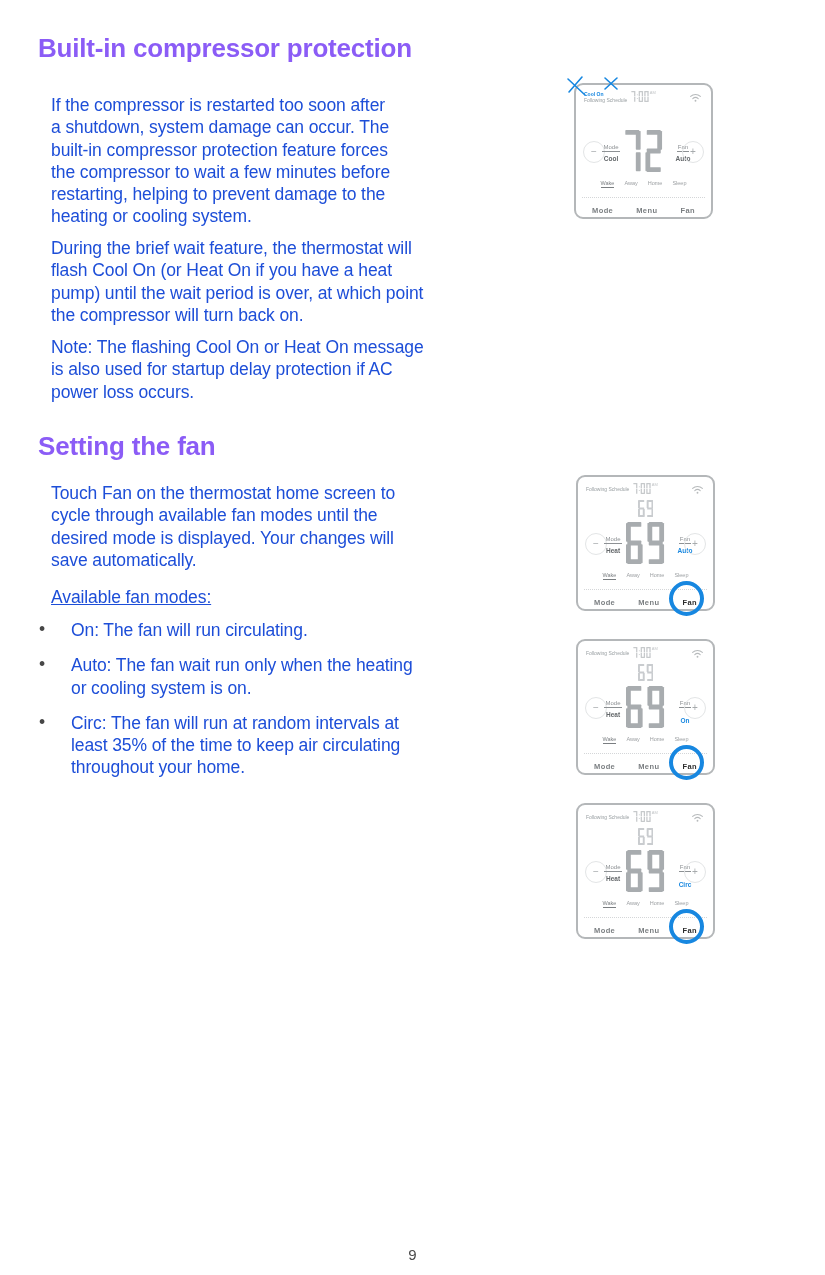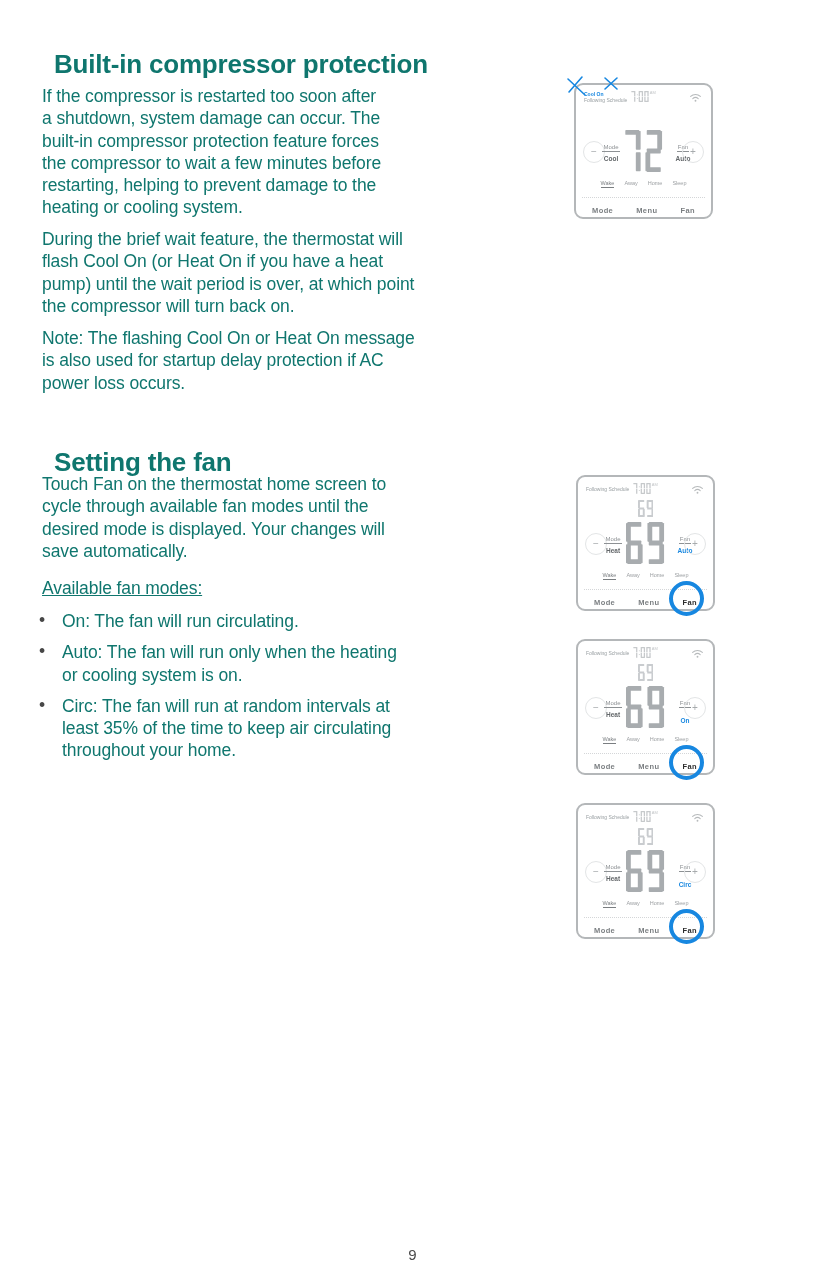--- a/index.html
+++ b/index.html
@@ -1,20 +1,20 @@
 <!DOCTYPE html>
 <html><head>
 <meta charset="utf-8">
 <style>
   html,body{margin:0;padding:0;}
   body{width:825px;height:1275px;position:relative;background:#ffffff;
        font-family:"Liberation Sans", sans-serif;overflow:hidden;}
   .abs{position:absolute;}
-  h1{margin:16px;font-size:26px;font-weight:700;color:#0f766e;letter-spacing:-0.2px;}
-  .body{margin:4px;font-size:17.5px;line-height:22.3px;color:#0f766e;white-space:pre-line;letter-spacing:-0.1px;}
+  h1{margin:0;font-size:26px;font-weight:700;color:#8b5cf6;letter-spacing:-0.2px;}
+  .body{margin:13px;font-size:17.5px;line-height:22.3px;color:#1d4ed8;white-space:pre-line;letter-spacing:-0.1px;}
   .bold{font-weight:400;}
   .textcol{left:38px;width:478px;}
   
   .blist{left:38px;width:478px;}
   .bitem{position:relative;padding-left:20px;margin-bottom:9px;}
   .bmark{position:absolute;left:1px;top:0;font-size:17.5px;color:#474747;}
   
   .pagenum{left:0;width:825px;text-align:center;font-size:15px;color:#4a4a4a;}
   
   .tcard{position:absolute;width:139px;height:136px;background:#fff;
@@ -79,21 +79,21 @@
 
 <p class="body abs textcol" style="top:573px;text-decoration:underline;">Available fan modes:</p>
 
 <div class="abs blist" style="top:606px;">
   <div class="bitem">
     <span class="bmark">•</span>
     <p class="body"><span class="bold">On:</span><span> The fan will run circulating.</span></p>
   </div>
   <div class="bitem">
     <span class="bmark">•</span>
-    <p class="body"><span class="bold">Auto:</span><span> The fan will run only when the heating
+    <p class="body"><span class="bold">Auto:</span><span> The fan wait run only when the heating
 or cooling system is on.</span></p>
   </div>
   <div class="bitem">
     <span class="bmark">•</span>
     <p class="body"><span class="bold">Circ:</span><span> The fan will run at random intervals at
 least 35% of the time to keep air circulating
 throughout your home.</span></p>
   </div>
 </div>
 

